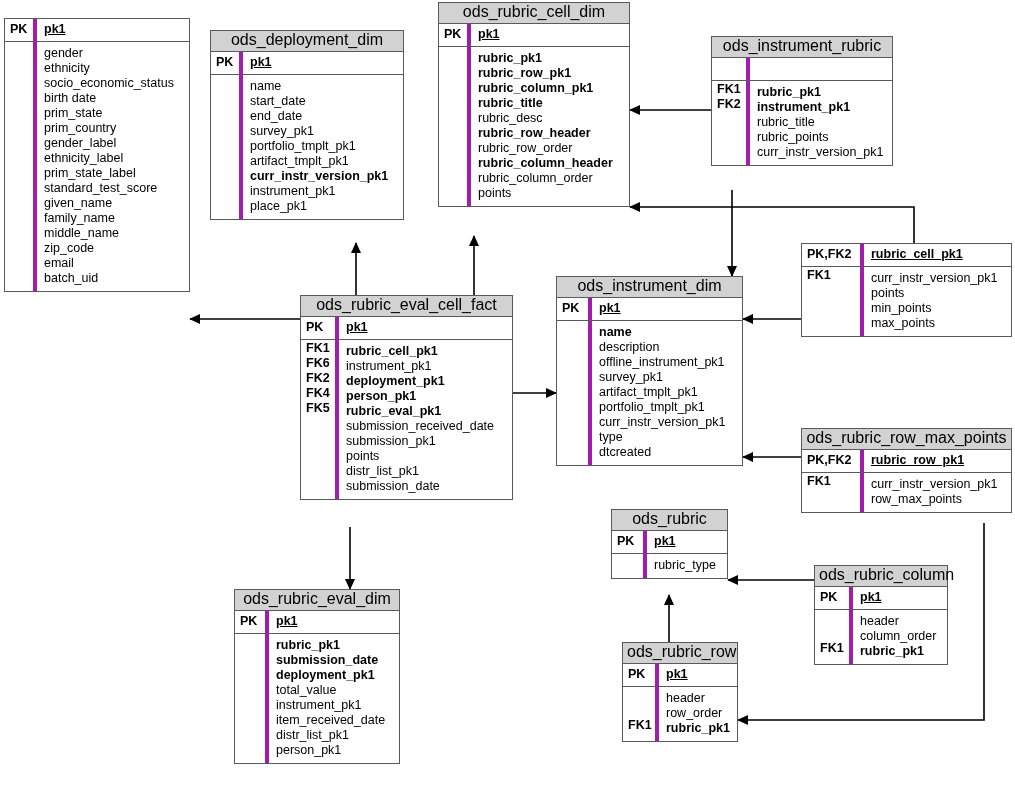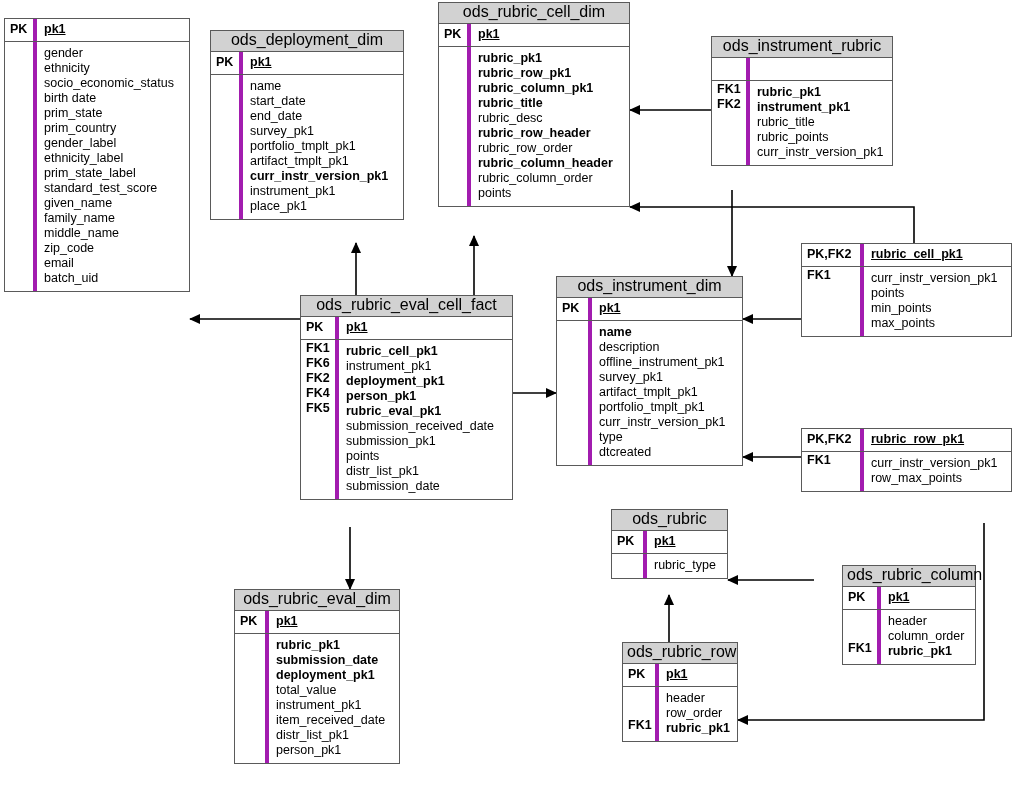--- a/index.html
+++ b/index.html
@@ -272,20 +272,21 @@
           <div class="fld">survey_pk1</div>
           <div class="fld">artifact_tmplt_pk1</div>
           <div class="fld">portfolio_tmplt_pk1</div>
           <div class="fld">curr_instr_version_pk1</div>
           <div class="fld">type</div>
           <div class="fld">dtcreated</div>
         </div>
       </div>
     </div>
     <div class="entity" style="left: 801px; top: 428px; width: 211px;">
+      <div class="ent-title">ods_rubric_row_max_points</div>
       <div class="ent-section pk-section">
         <div class="keycol" style="width: 62px;">
           <div class="keyline">PK,FK2</div>
         </div>
         <div class="fieldcol">
           <div class="fld u">rubric_row_pk1</div>
         </div>
       </div>
       <div class="ent-section attr-section">
         <div class="keycol" style="width: 62px;">
@@ -309,21 +310,21 @@
       </div>
       <div class="ent-section attr-section">
         <div class="keycol" style="width: 35px;">
           <div class="keyline sp">&nbsp;</div>
         </div>
         <div class="fieldcol">
           <div class="fld">rubric_type</div>
         </div>
       </div>
     </div>
-    <div class="entity" style="left: 814px; top: 565px; width: 134px; margin-left: 28px;">
+    <div class="entity" style="left: 814px; top: 565px; width: 134px;">
       <div class="ent-title">ods_rubric_column</div>
       <div class="ent-section pk-section">
         <div class="keycol" style="width: 38px;">
           <div class="keyline">PK</div>
         </div>
         <div class="fieldcol">
           <div class="fld u">pk1</div>
         </div>
       </div>
       <div class="ent-section attr-section">

